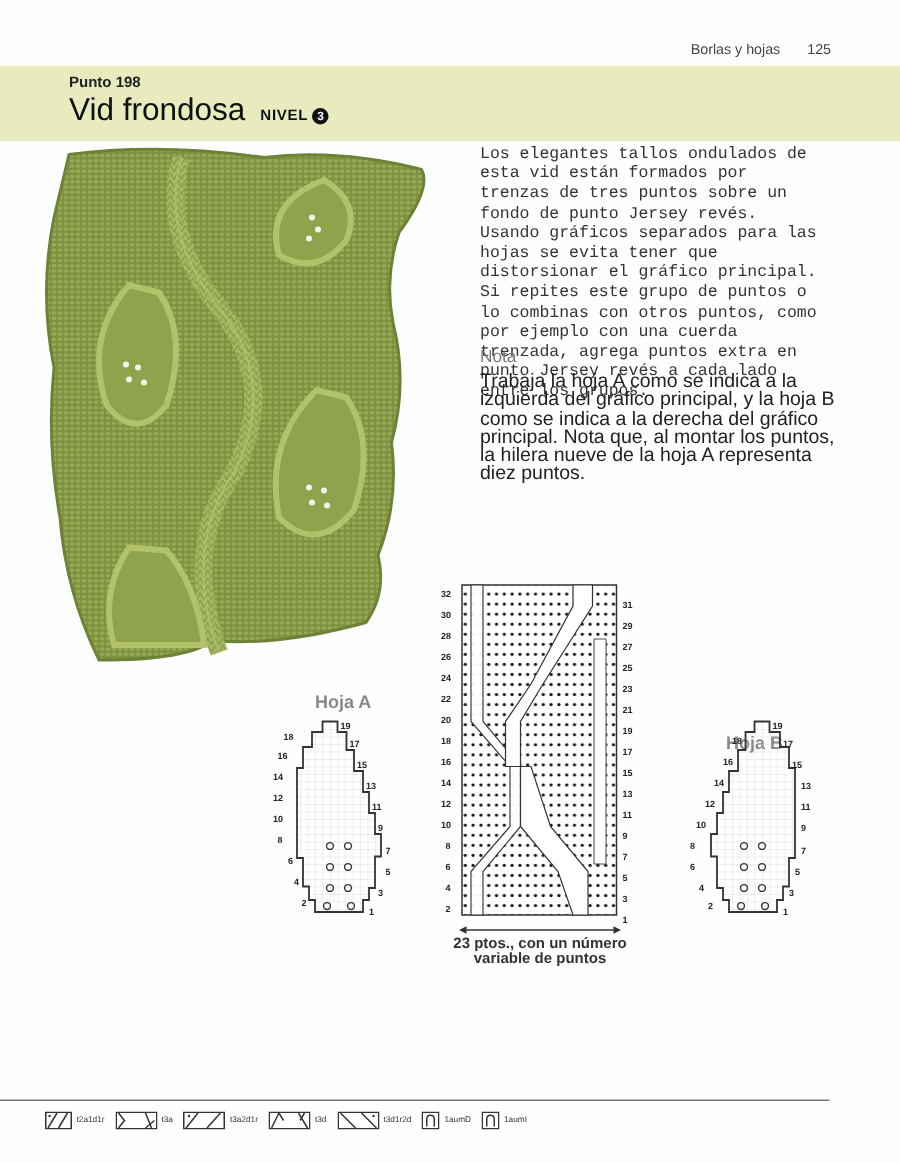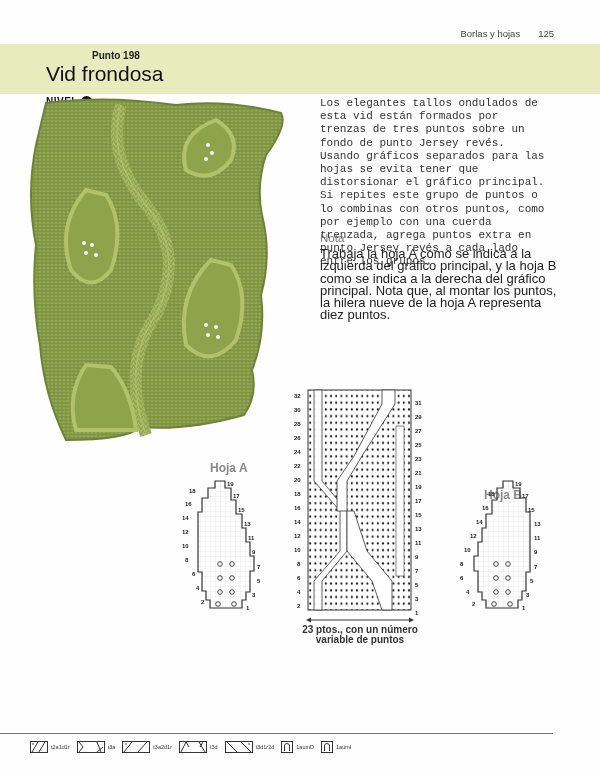--- a/index.html
+++ b/index.html
@@ -1,22 +1,22 @@
 <!DOCTYPE html>
 <html><head>
 <meta charset="utf-8">
 <style>
   * { box-sizing: border-box; margin: 0; padding: 0; }
   html, body { width: 600px; height: 775px; background: #fefefe; overflow: hidden; }
   body { position: relative; font-family: "Liberation Sans", sans-serif; color: #222; }
 
   .running-head { position: absolute; top: 28px; right: 46px; font-size: 9.5px; color: #444; display: flex; gap: 18px; }
   .band { position: absolute; top: 44px; left: 0; width: 600px; height: 50px; background: #e7ebbe; }
-  .band .kicker { position: absolute; left: 46px; top: 6px; font-size: 10px; font-weight: bold; color: #222; margin-left: 46px; }
-  .band .title { position: absolute; left: 46px; top: 18px; font-size: 21px; color: #111; display: flex; align-items: baseline; gap: 10px; flex-direction: column; }
+  .band .kicker { position: absolute; left: 46px; top: 6px; font-size: 10px; font-weight: bold; color: #222; }
+  .band .title { position: absolute; left: 46px; top: 18px; font-size: 21px; color: #111; display: flex; align-items: baseline; gap: 10px; }
   .band .level { font-size: 10px; font-weight: bold; letter-spacing: 0.5px; display: inline-flex; align-items: flex-end; gap: 3px; }
   .band .level .num { display: inline-block; width: 11px; height: 11px; border-radius: 50%; background: #111; color: #fff; font-size: 8px; text-align: center; line-height: 11px; }
 
   .swatch { position: absolute; left: 26px; top: 95px; width: 266px; height: 350px; }
 
   .body-text { position: absolute; left: 320px; top: 97px; width: 230px; font-family: Liberation Mono, monospace; font-size: 11px; line-height: 13.2px; color: #333; }
   .nota-h { position: absolute; left: 320px; top: 232px; font-size: 11.5px; color: #777; }
   .nota-t { position: absolute; left: 320px; top: 248px; width: 240px; font-size: 13px; line-height: 12.3px; color: #222; }
 
   .chart { position: absolute; }

